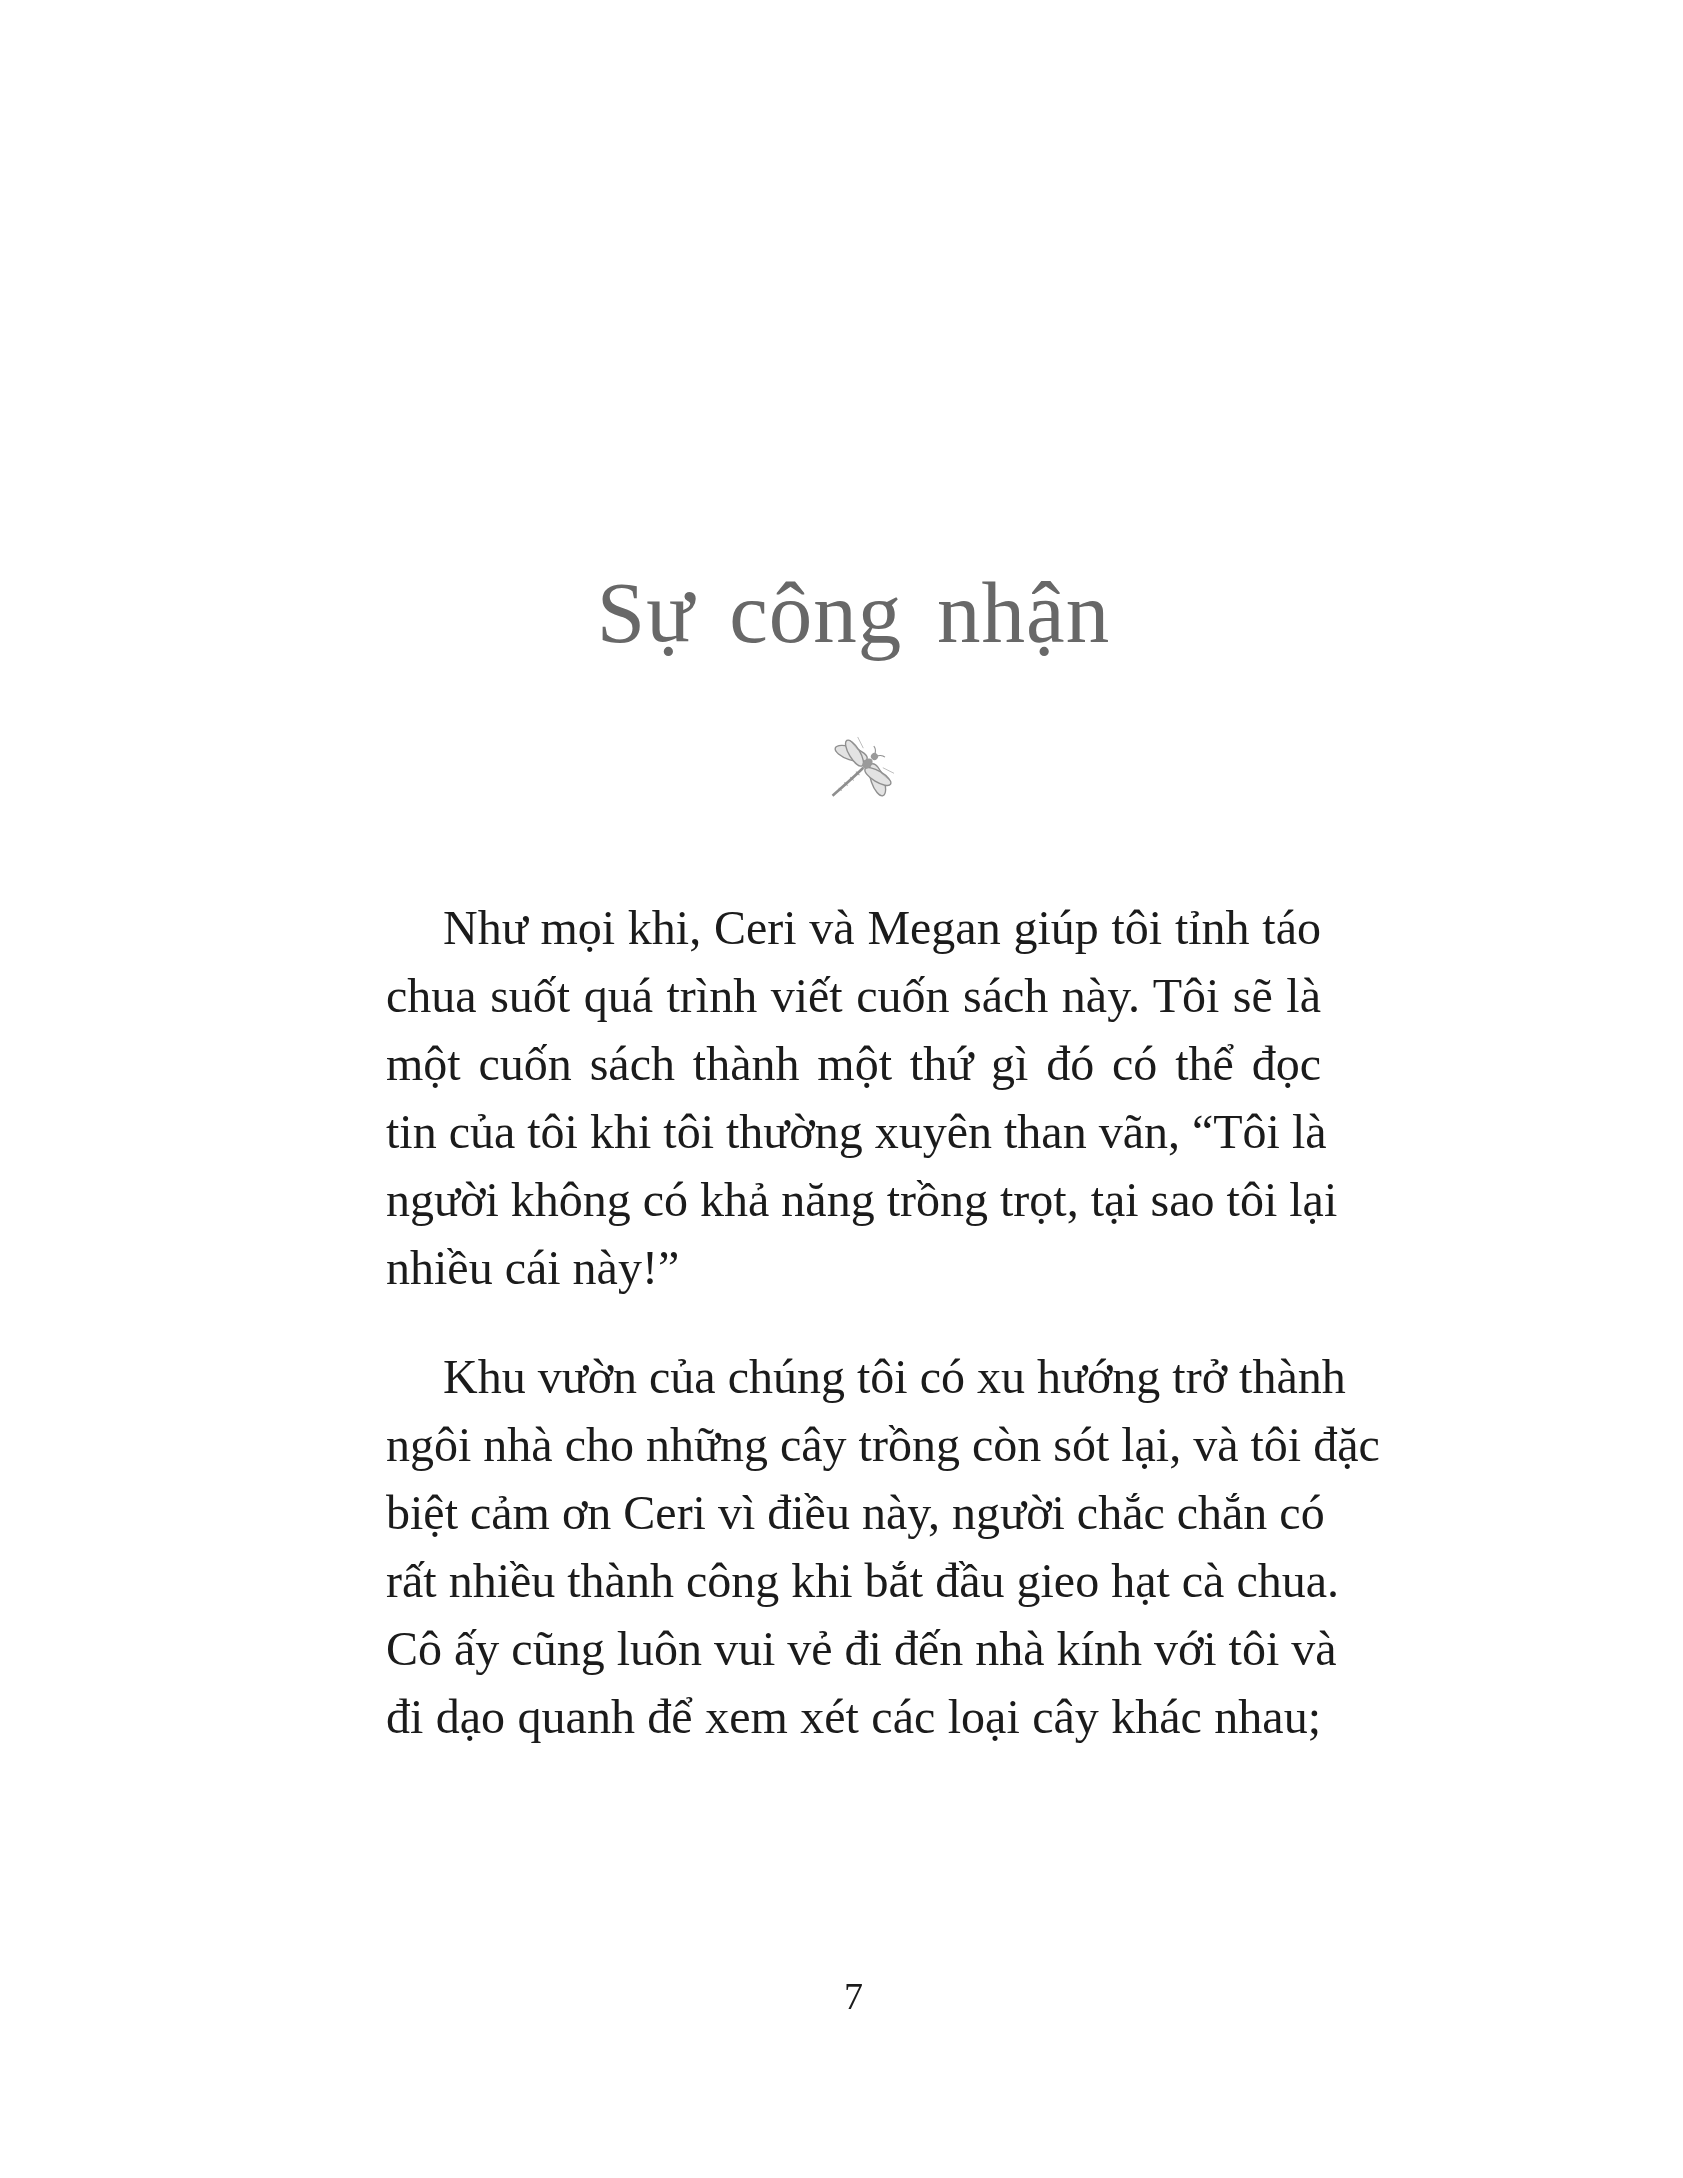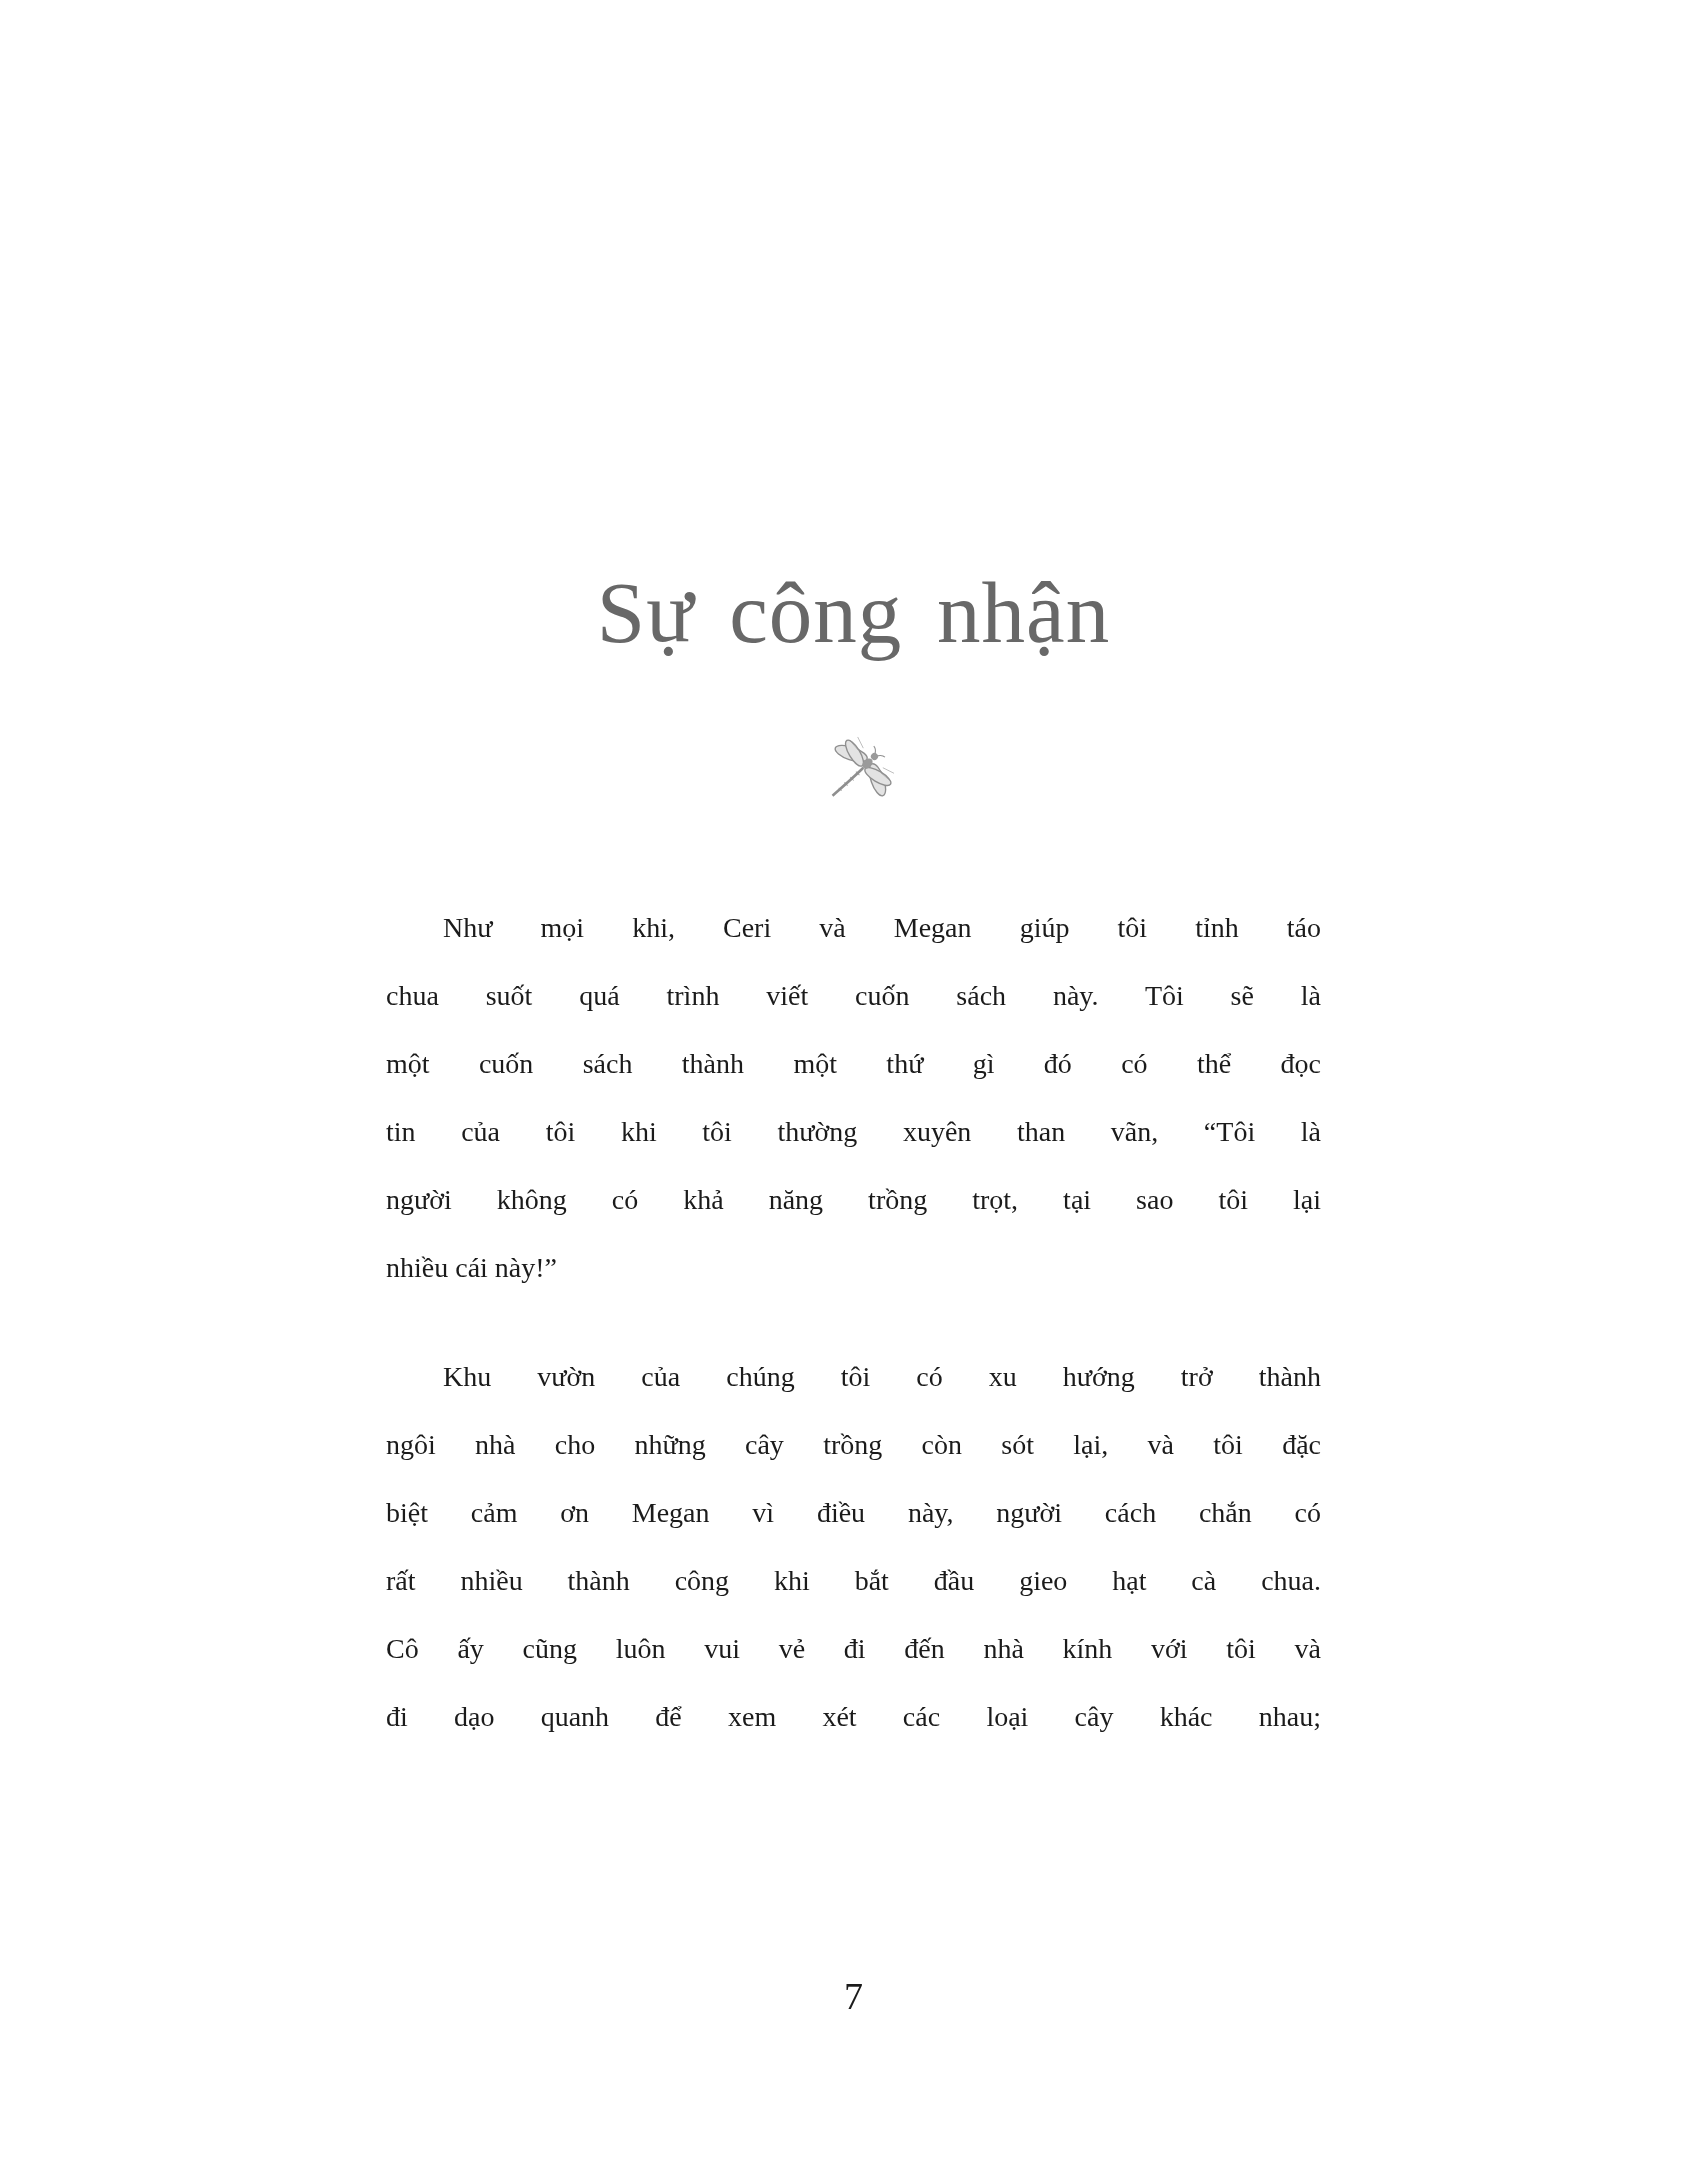--- a/index.html
+++ b/index.html
@@ -32,21 +32,21 @@
   }
   .ornament {
     position: absolute;
     top: 736px; left: 0; width: 100%;
     display: flex; justify-content: center;
   }
   .ornament svg { display: block; }
   .body-text {
     position: absolute;
     top: 894px; left: 0; width: 100%;
-    font-size: 28px;
+    font-size: 48px;
     line-height: 68px;
     color: var(--body-color, #1b1b1b);
   }
   .paragraph + .paragraph { margin-top: 41px; }
   .line {
     text-align: justify;
     text-align-last: justify;
     white-space: nowrap;
   }
   .line.first { text-indent: 57px; }
@@ -97,21 +97,21 @@
           <div class="line first">Như mọi khi, Ceri và Megan giúp tôi tỉnh táo</div>
           <div class="line">chua suốt quá trình viết cuốn sách này. Tôi sẽ là</div>
           <div class="line">một cuốn sách thành một thứ gì đó có thể đọc</div>
           <div class="line">tin của tôi khi tôi thường xuyên than vãn, “Tôi là</div>
           <div class="line">người không có khả năng trồng trọt, tại sao tôi lại</div>
           <div class="line ragged-last">nhiều cái này!”</div>
         </div>
         <div class="paragraph">
           <div class="line first">Khu vườn của chúng tôi có xu hướng trở thành</div>
           <div class="line">ngôi nhà cho những cây trồng còn sót lại, và tôi đặc</div>
-          <div class="line">biệt cảm ơn Megan vì điều này, người cách chắn có</div>
+          <div class="line">biệt cảm ơn Ceri vì điều này, người chắc chắn có</div>
           <div class="line">rất nhiều thành công khi bắt đầu gieo hạt cà chua.</div>
           <div class="line">Cô ấy cũng luôn vui vẻ đi đến nhà kính với tôi và</div>
           <div class="line">đi dạo quanh để xem xét các loại cây khác nhau;</div>
         </div>
       </div>
 
     <div class="folio">7</div>
 
   </div>
 </div>

